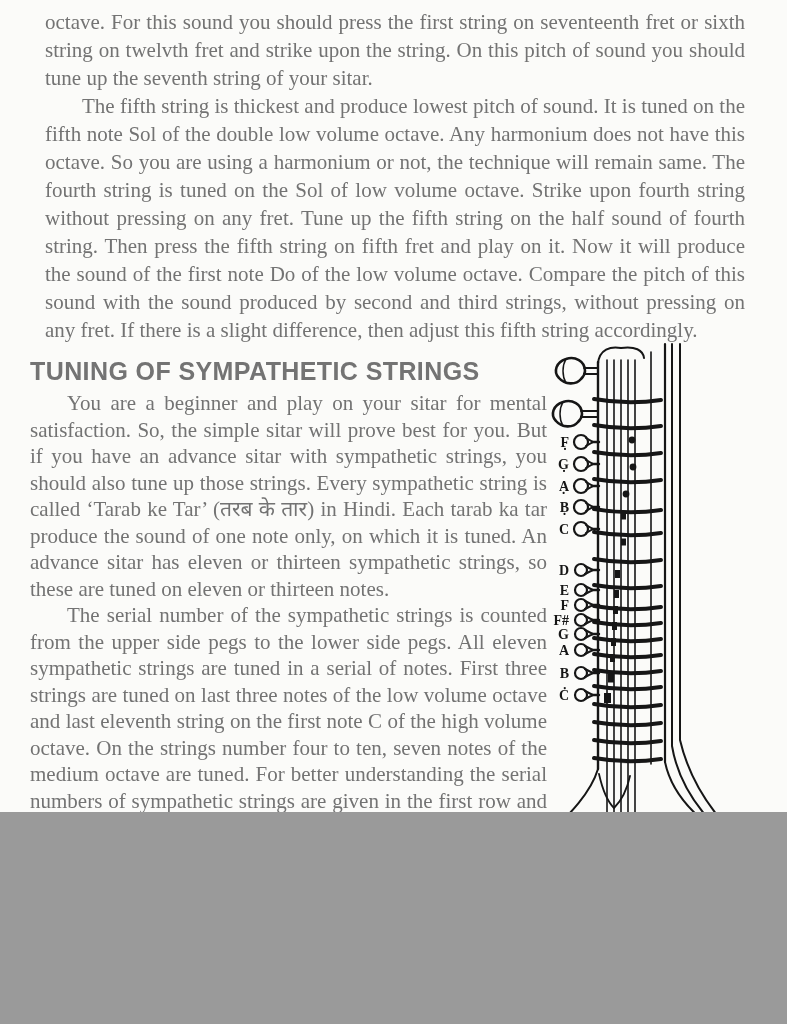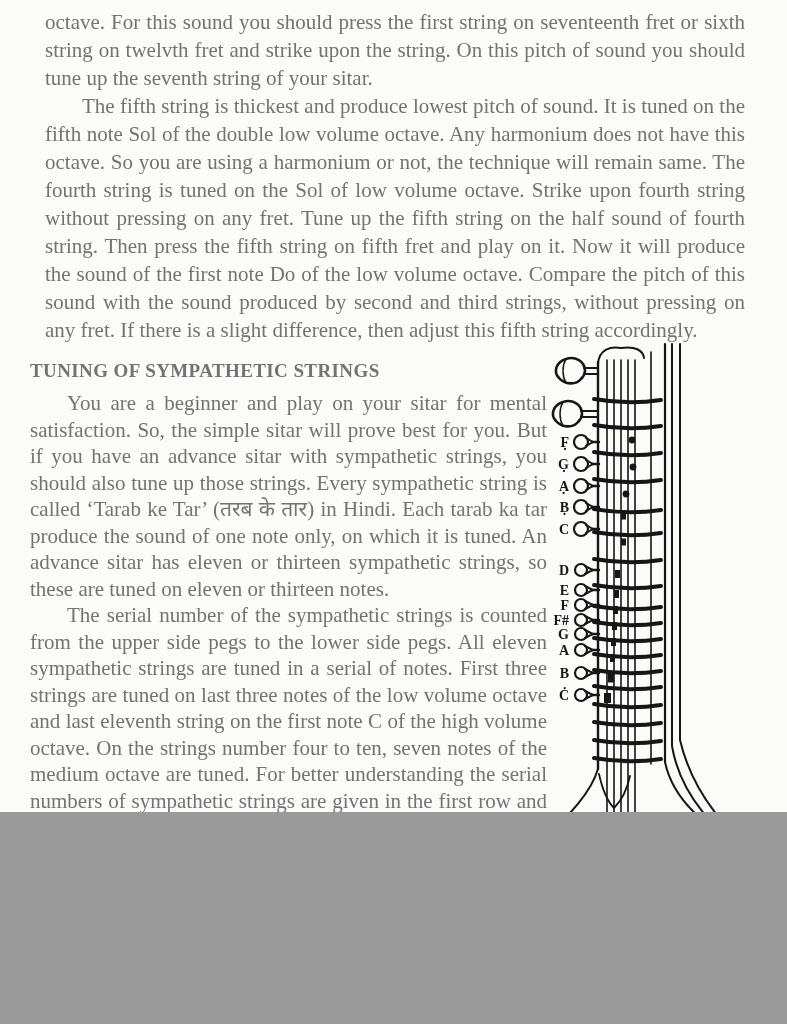--- a/index.html
+++ b/index.html
@@ -12,22 +12,22 @@
     overflow:hidden;
     font-family:"Liberation Serif",serif;
     color:#737373;
   }
   p{margin:0;text-align:justify;font-size:21px;line-height:28px;}
   .top-block{margin-left:15px;}
   .indent{text-indent:37px;}
   .wrap p{line-height:26.5px;}
   h1{
     margin:0;padding:12px 0 4px 0;
-    font-family:Liberation Serif, serif;
-    font-size:19px;line-height:30px;font-weight:700;letter-spacing:.4px;
+    font-family:Liberation Sans, sans-serif;
+    font-size:25px;line-height:30px;font-weight:700;letter-spacing:.4px;
   }
   .i{}
   .fig{
     float:right;
     width:192px;height:555px;
     margin-left:6px;
     position:relative;
   }
   .fig svg{
     position:absolute;left:-12px;top:0;

